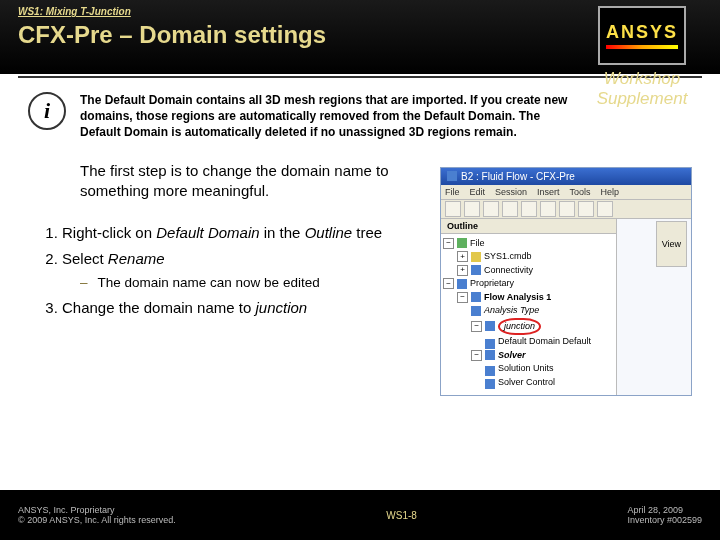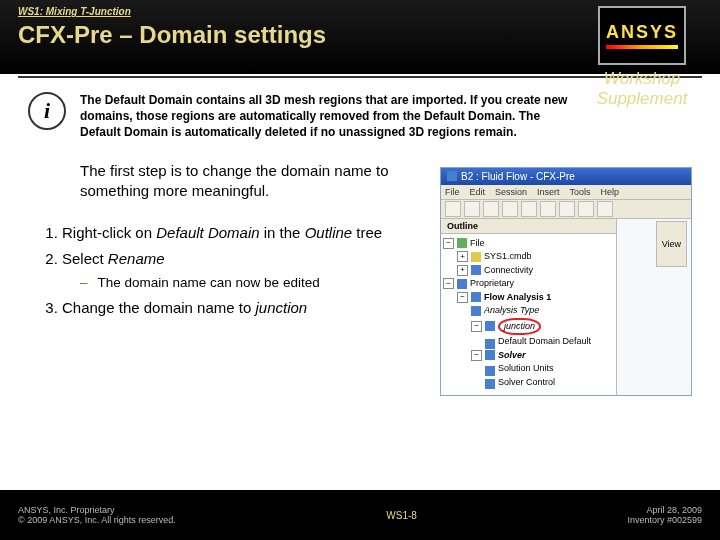--- a/index.html
+++ b/index.html
@@ -380,17 +380,17 @@
     </div>
   </div>
 </div>
 
 <div class="blackbar-bottom">
   <div>
     <div>ANSYS, Inc. Proprietary</div>
     <div>© 2009 ANSYS, Inc.  All rights reserved.</div>
   </div>
   <div class="center">WS1-8</div>
-  <div style="text-align:right">
+  <div style="">
     <div>April 28, 2009</div>
     <div>Inventory #002599</div>
   </div>
 </div>
 
 </body></html>

